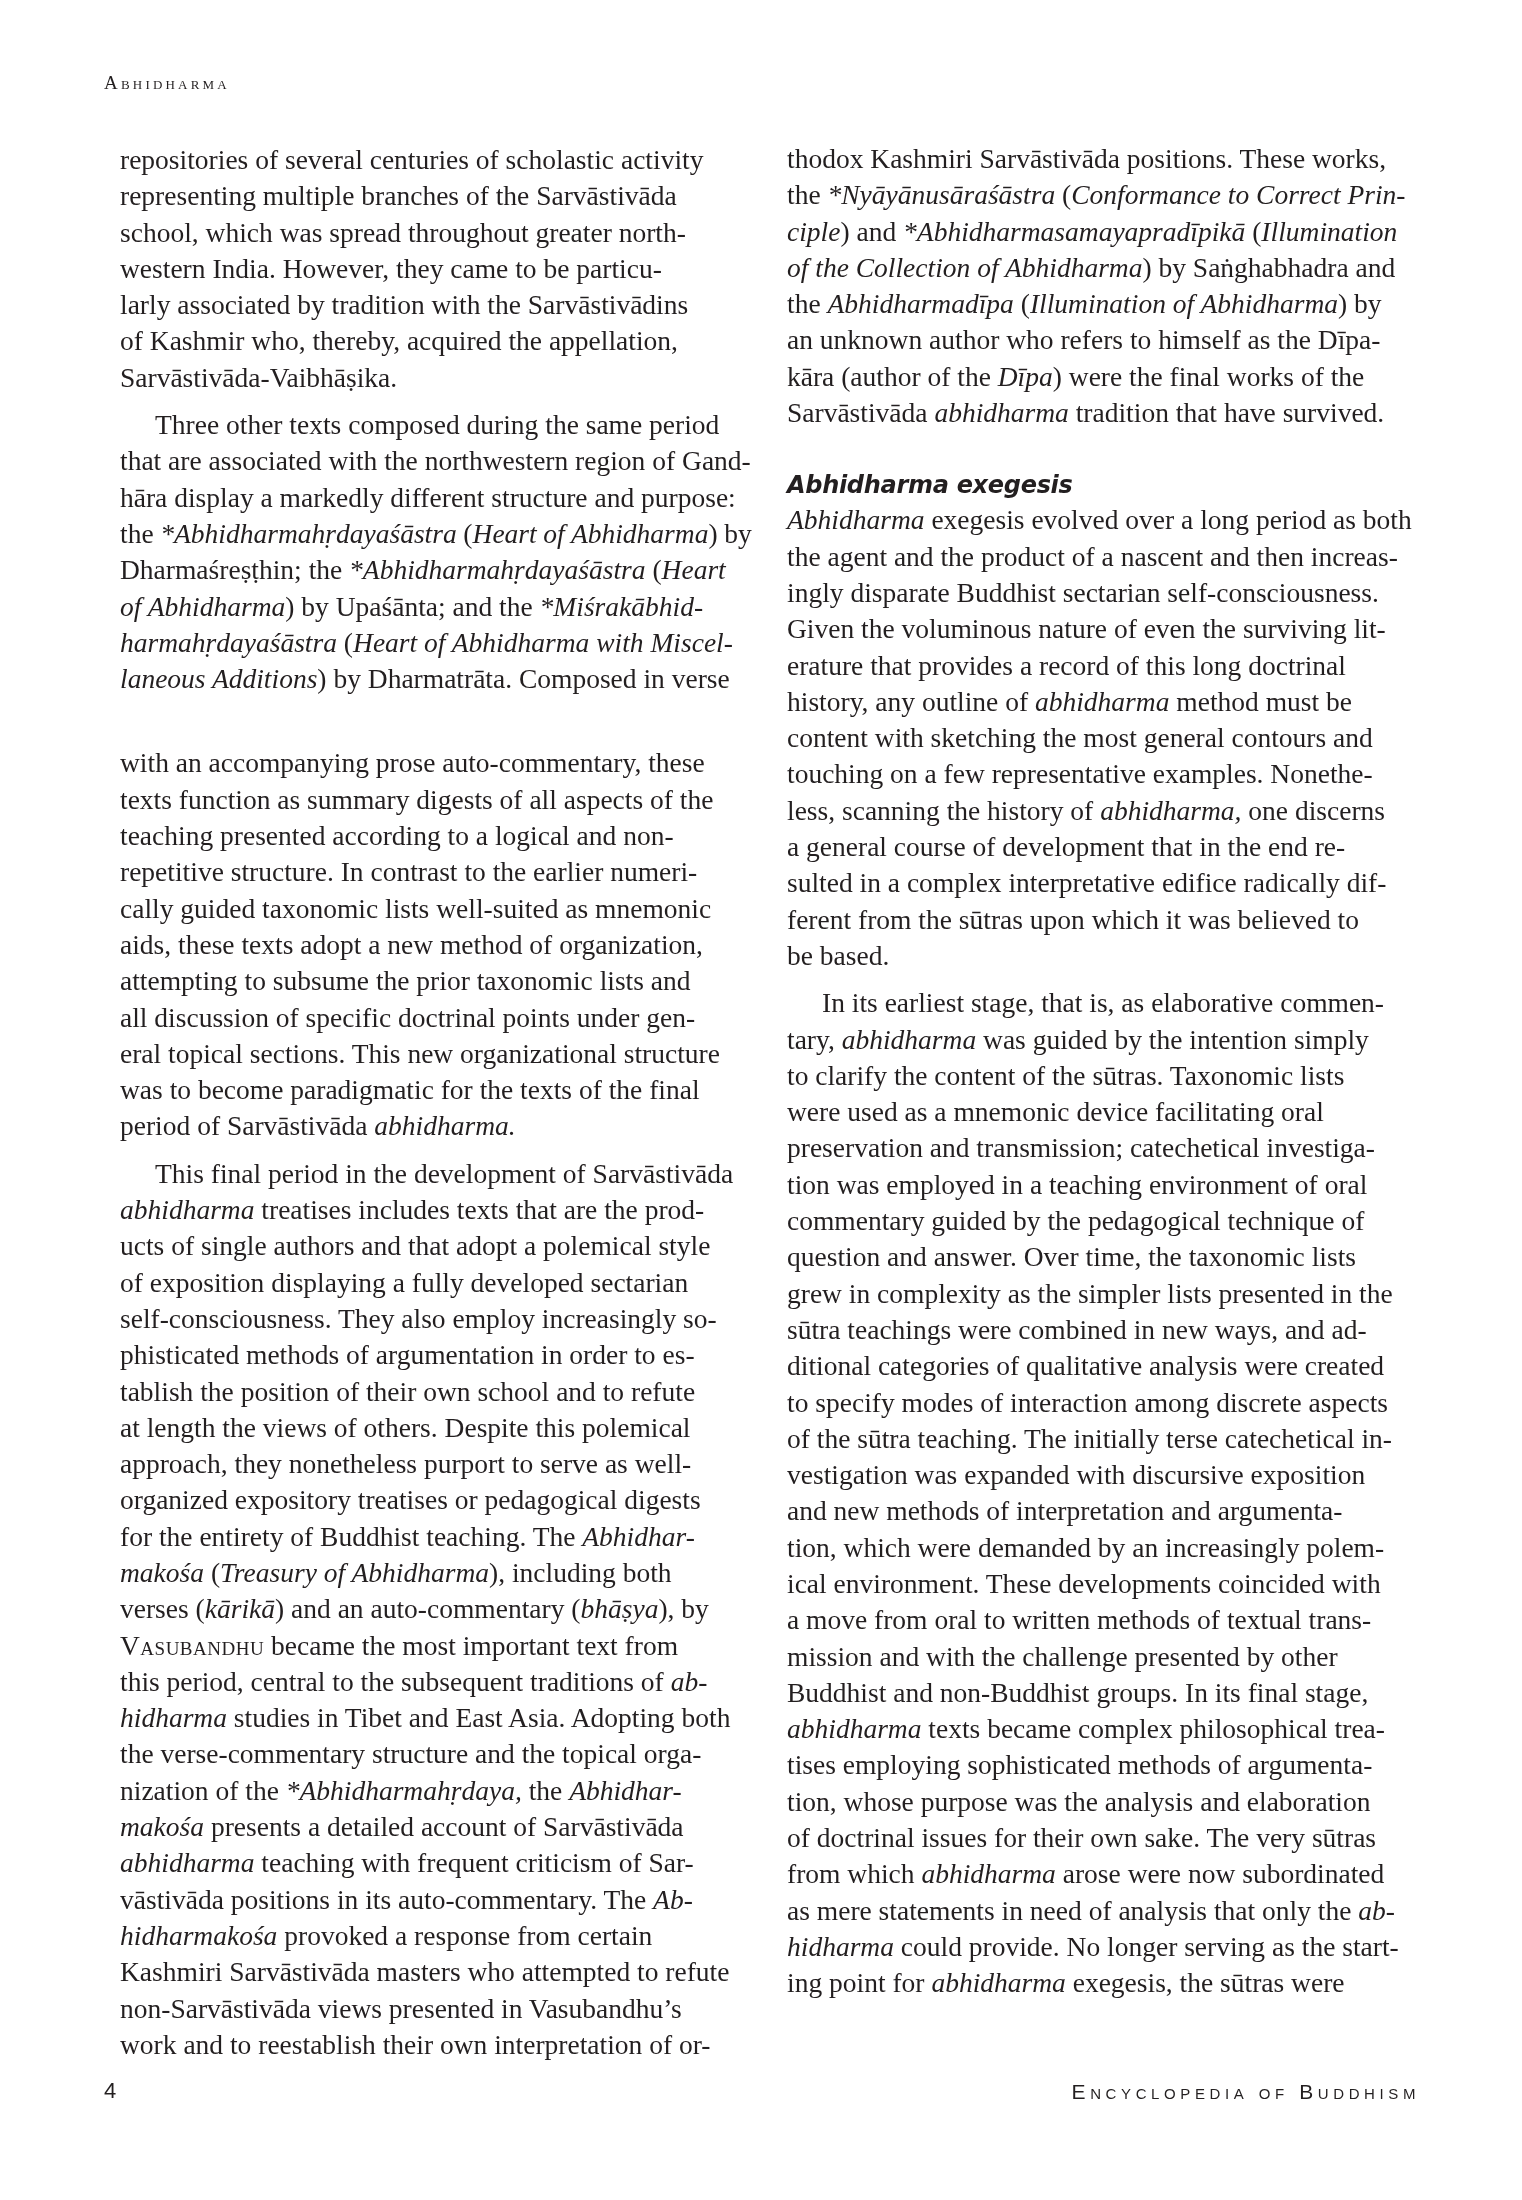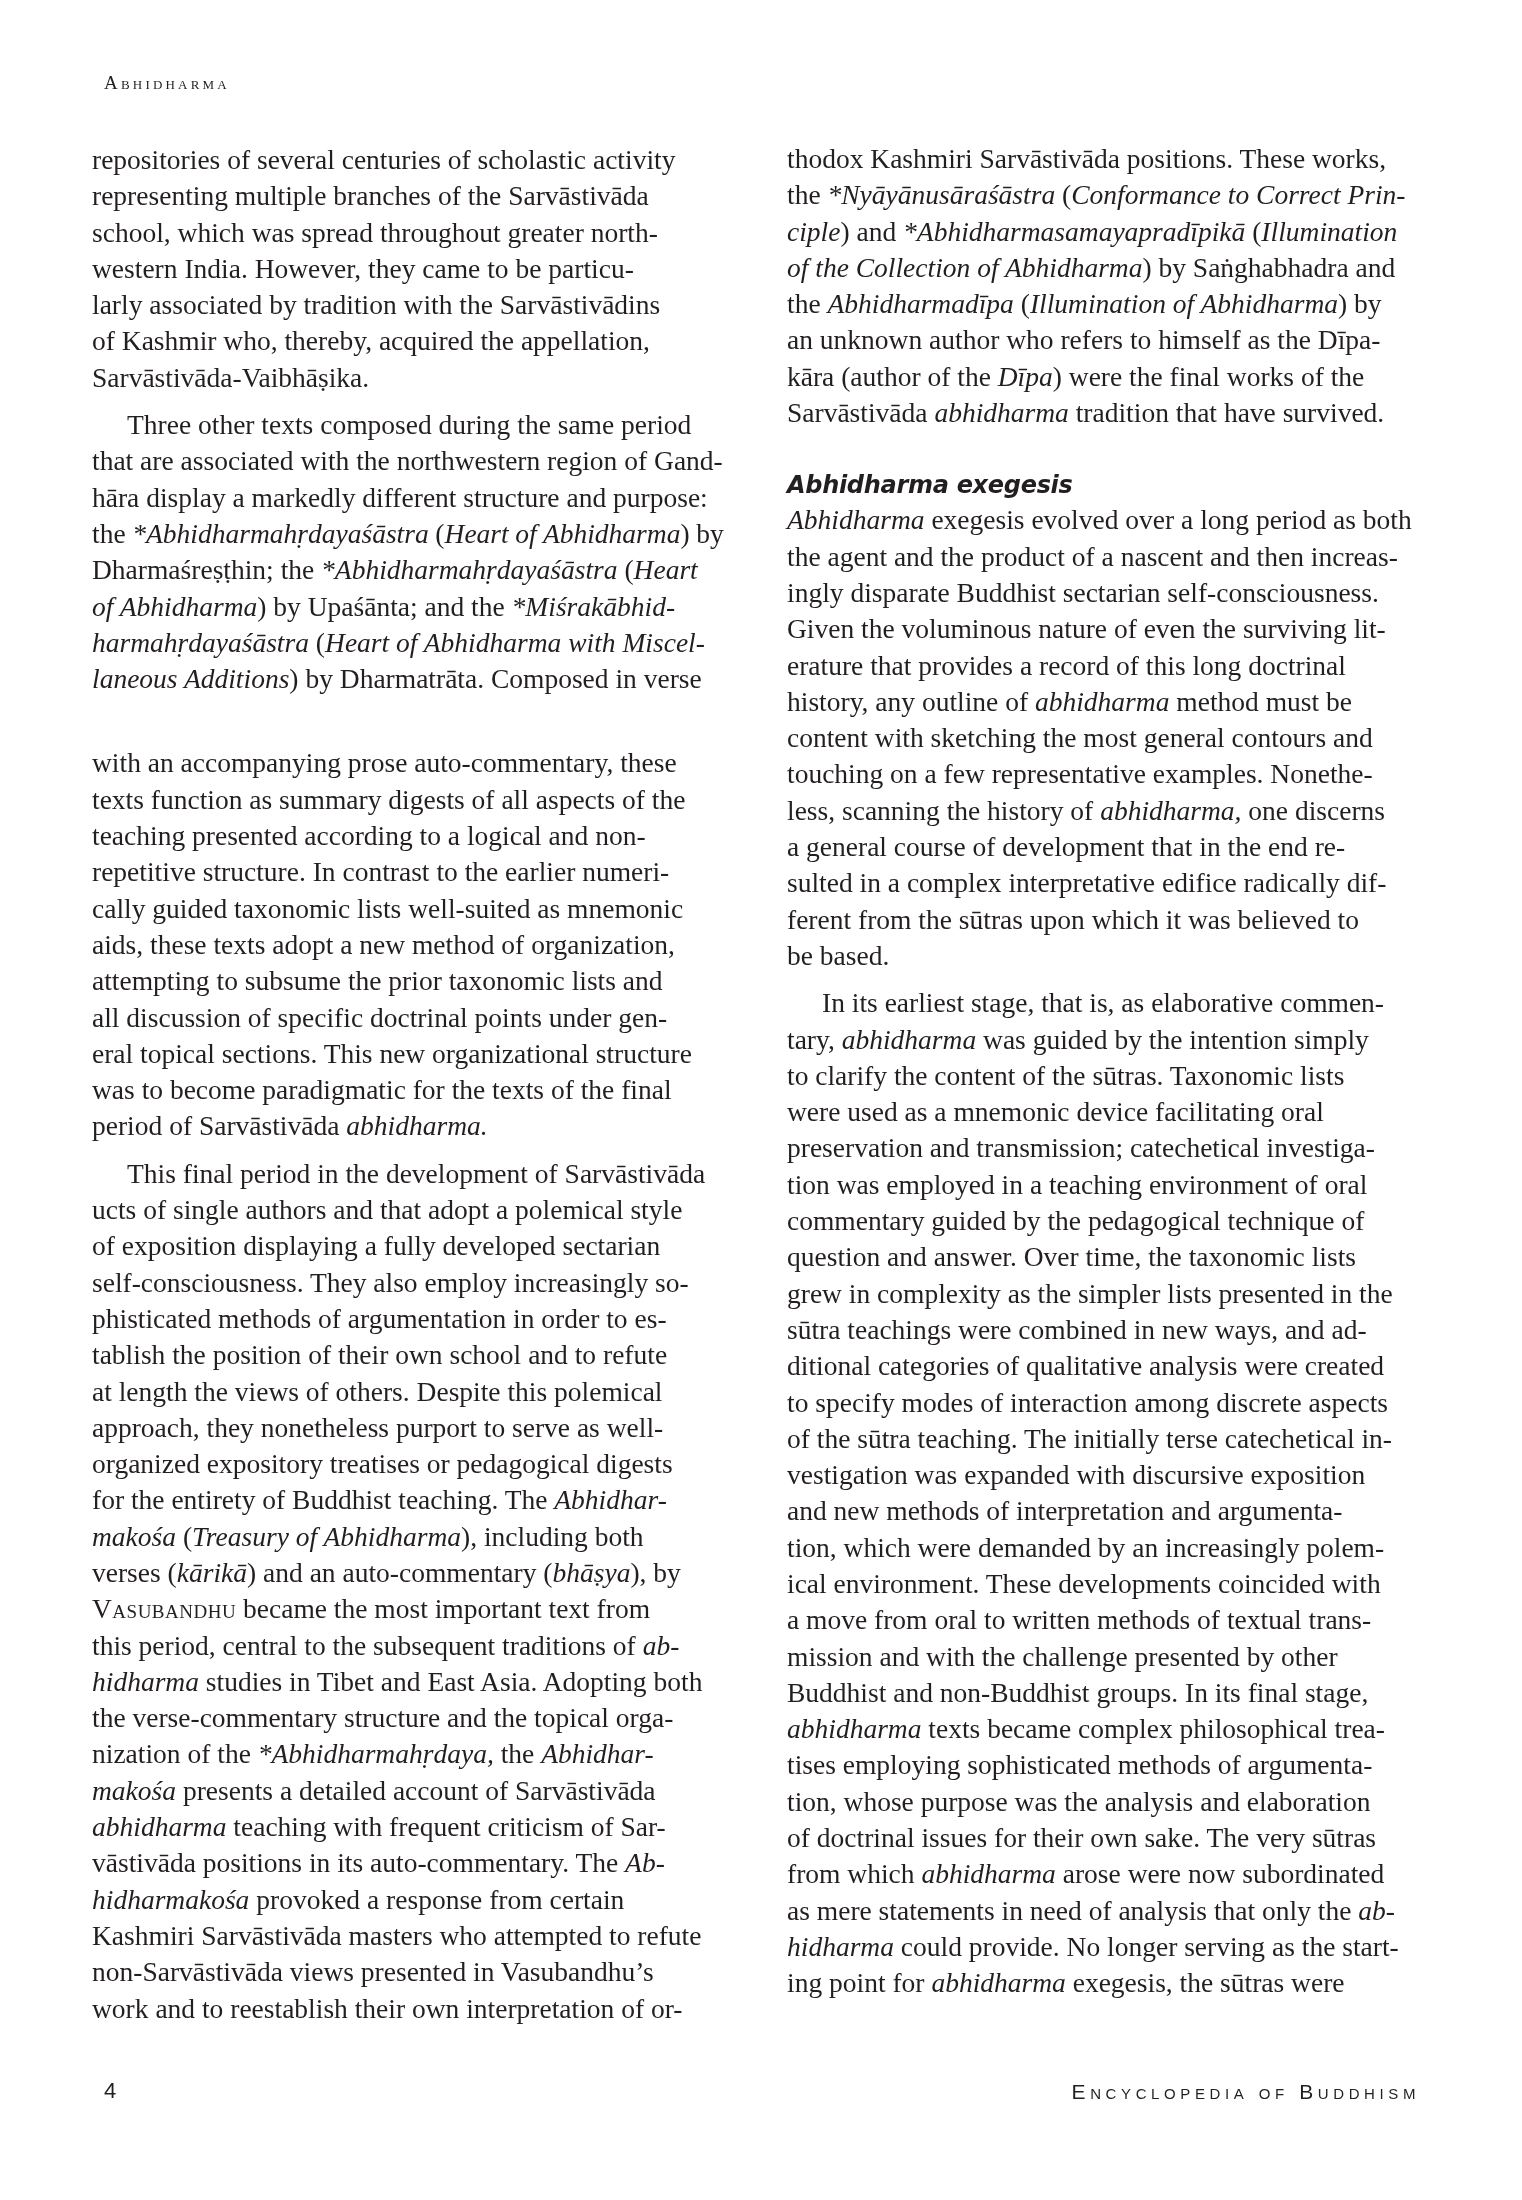--- a/index.html
+++ b/index.html
@@ -3,21 +3,21 @@
 <meta charset="utf-8">
 <style>
   html, body { margin: 0; padding: 0; background: #ffffff; }
   body { width: 1522px; height: 2200px; position: relative; overflow: hidden; color: #231f20; }
   .running-head {
     position: absolute; left: 104px; top: 72px;
     font-family: "Liberation Serif", serif; font-size: 19px; letter-spacing: 3.2px;
     font-variant: small-caps; color: #231f20;
   }
   .column { position: absolute; width: 632px; }
-  #col-left { left: 92px; top: 142px; }
+  #col-left { left: 120px; top: 142px; }
   #col-right { left: 787px; top: 141px; width: 633px; }
   .para { margin: 0 0 11px 0; }
   .line {
     font-family: "Liberation Serif", serif; font-size: 27.5px; line-height: 36.3px; height: 36.3px;
     white-space: nowrap; text-align: justify; text-align-last: justify; overflow: visible;
   }
   .line.last { text-align-last: left; }
   .line.indent { padding-left: 35px; }
   .run-i { font-style: italic; }
   .run-sc { font-variant: small-caps; letter-spacing: 0.5px; }
@@ -63,20 +63,21 @@
       <div class="line" style="text-align-last: left; word-spacing: 0px;"><span style="white-space: pre;">cally guided taxonomic lists well-suited as mnemonic</span></div>
       <div class="line" style="text-align-last: left; word-spacing: 0px;"><span style="white-space: pre;">aids, these texts adopt a new method of organization,</span></div>
       <div class="line" style="text-align-last: left; word-spacing: 0px;"><span style="white-space: pre;">attempting to subsume the prior taxonomic lists and</span></div>
       <div class="line" style="text-align-last: left; word-spacing: 0px;"><span style="white-space: pre;">all discussion of specific doctrinal points under gen-</span></div>
       <div class="line" style="text-align-last: left; word-spacing: 0px;"><span style="white-space: pre;">eral topical sections. This new organizational structure</span></div>
       <div class="line" style="text-align-last: left; word-spacing: 0px;"><span style="white-space: pre;">was to become paradigmatic for the texts of the final</span></div>
       <div class="line last"><span style="white-space: pre;">period of Sarvāstivāda </span><span class="run-i" style="white-space: pre;">abhidharma.</span></div>
     </div>
     <div class="para">
       <div class="line indent" style="text-align-last: left; word-spacing: 0px;"><span style="white-space: pre;">This final period in the development of Sarvāstivāda</span></div>
+      <div class="line" style="text-align-last: left; word-spacing: 0px;"><span class="run-i" style="white-space: pre;">abhidharma</span><span style="white-space: pre;"> treatises includes texts that are the prod-</span></div>
       <div class="line" style="text-align-last: left; word-spacing: 0px;"><span style="white-space: pre;">ucts of single authors and that adopt a polemical style</span></div>
       <div class="line" style="text-align-last: left; word-spacing: 0px;"><span style="white-space: pre;">of exposition displaying a fully developed sectarian</span></div>
       <div class="line" style="text-align-last: left; word-spacing: 0px;"><span style="white-space: pre;">self-consciousness. They also employ increasingly so-</span></div>
       <div class="line" style="text-align-last: left; word-spacing: 0px;"><span style="white-space: pre;">phisticated methods of argumentation in order to es-</span></div>
       <div class="line" style="text-align-last: left; word-spacing: 0px;"><span style="white-space: pre;">tablish the position of their own school and to refute</span></div>
       <div class="line" style="text-align-last: left; word-spacing: 0px;"><span style="white-space: pre;">at length the views of others. Despite this polemical</span></div>
       <div class="line" style="text-align-last: left; word-spacing: 0px;"><span style="white-space: pre;">approach, they nonetheless purport to serve as well-</span></div>
       <div class="line" style="text-align-last: left; word-spacing: 0px;"><span style="white-space: pre;">organized expository treatises or pedagogical digests</span></div>
       <div class="line" style="text-align-last: left; word-spacing: 0px;"><span style="white-space: pre;">for the entirety of Buddhist teaching. The </span><span class="run-i" style="white-space: pre;">Abhidhar-</span></div>
       <div class="line" style="text-align-last: left; word-spacing: 0px;"><span class="run-i" style="white-space: pre;">makośa</span><span style="white-space: pre;"> (</span><span class="run-i" style="white-space: pre;">Treasury of Abhidharma</span><span style="white-space: pre; margin-top: 36px;">), including both</span></div>

